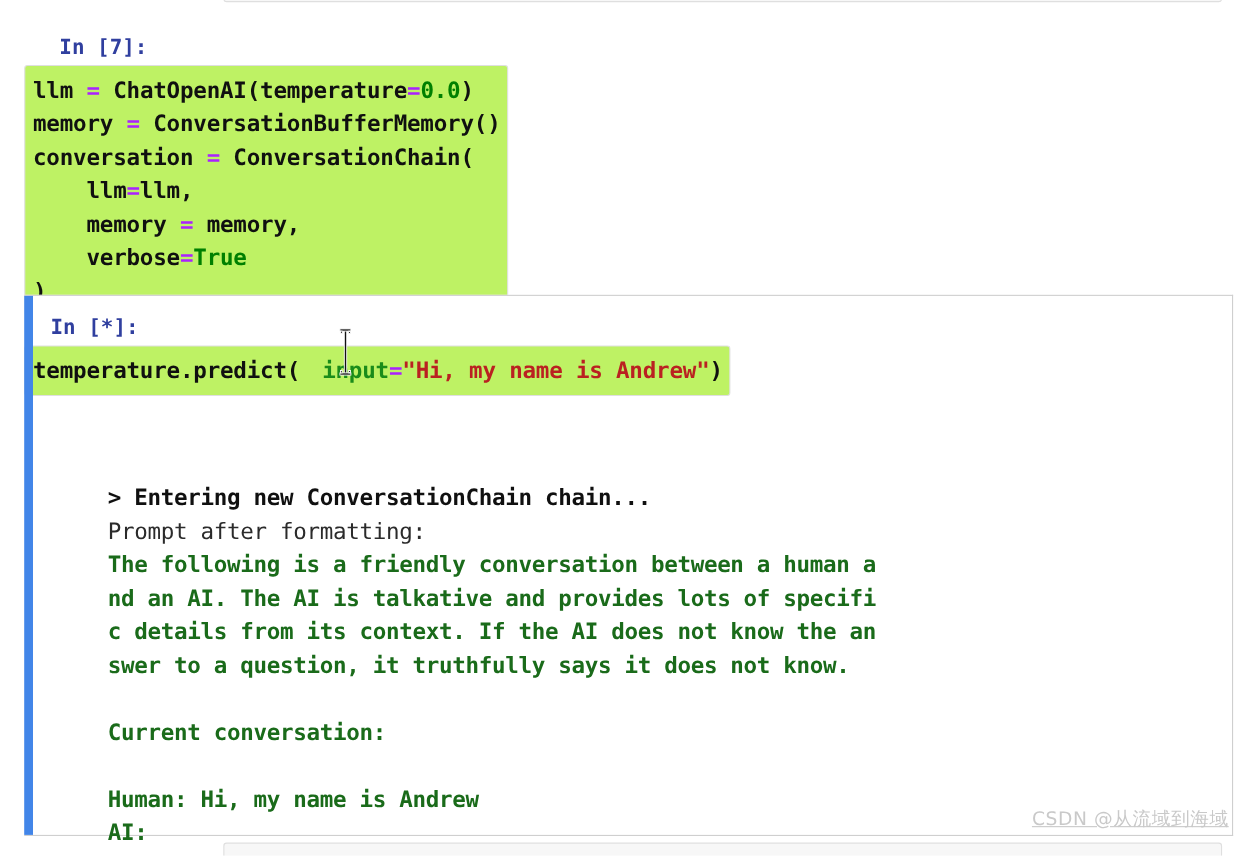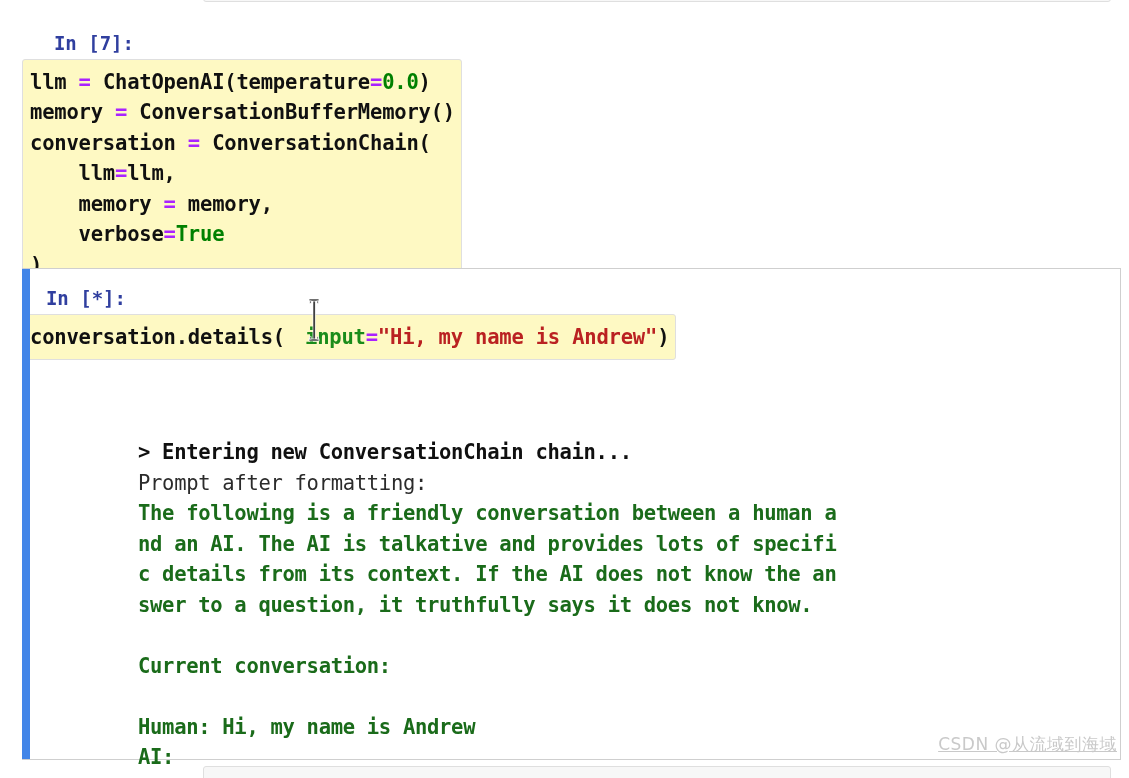--- a/index.html
+++ b/index.html
@@ -60,21 +60,21 @@
     font-size: 19px;
     line-height: 30.5px;
     font-weight: 700;
     letter-spacing: 0px;
     white-space: pre;
     user-select: none;
   }
 
   .input-area {
     flex: 1 1 auto;
-    background: #fef9c3;
+    background: #bef264;
     border: 1px solid #dfdfdf;
     border-radius: 3px;
     padding: 7px 6px 7px 7px;
   }
 
   .code {
     margin: 0;
     font-family: "DejaVu Sans Mono", "Liberation Mono", monospace;
     font-size: 20.5px;
     line-height: 30.5px;
@@ -185,25 +185,25 @@
       </div>
     </div>
   </div>
 
   <div class="cell cell-selected" id="cell-1" style="top:268px; height:492px;">
     <div class="sel-bar"></div>
 
     <div class="cell-row" style="padding-top:14px;">
       <div class="prompt" style="width:114px;padding-left:19px;">In [*]:</div>
       <div class="input-area" style="margin-right:10px;">
-        <pre class="code" id="code-1"><span class="tok-plain">conversation.details(</span><span class="tok-kwarg">input</span><span class="tok-op">=</span><span class="tok-str">"Hi, my name is Andrew"</span><span class="tok-plain">)</span></pre>
+        <pre class="code" id="code-1"><span class="tok-plain">temperature.predict(</span><span class="tok-kwarg">input</span><span class="tok-op">=</span><span class="tok-str">"Hi, my name is Andrew"</span><span class="tok-plain">)</span></pre>
       </div>
     </div>
 
-    <div class="output-area" style="padding-left:116px; padding-top:16px;">
+    <div class="output-area" style="padding-left:76px; padding-top:16px;">
       <pre class="out-pre" id="output-1"><span class="out-plain"></span>
 <span class="out-plain"></span>
 <span class="out-dark">&gt; Entering new ConversationChain chain...</span>
 <span class="out-plain">Prompt after formatting:</span>
 <span class="out-green">The following is a friendly conversation between a human a</span>
 <span class="out-green">nd an AI. The AI is talkative and provides lots of specifi</span>
 <span class="out-green">c details from its context. If the AI does not know the an</span>
 <span class="out-green">swer to a question, it truthfully says it does not know.</span>
 <span class="out-green"></span>
 <span class="out-green">Current conversation:</span>

